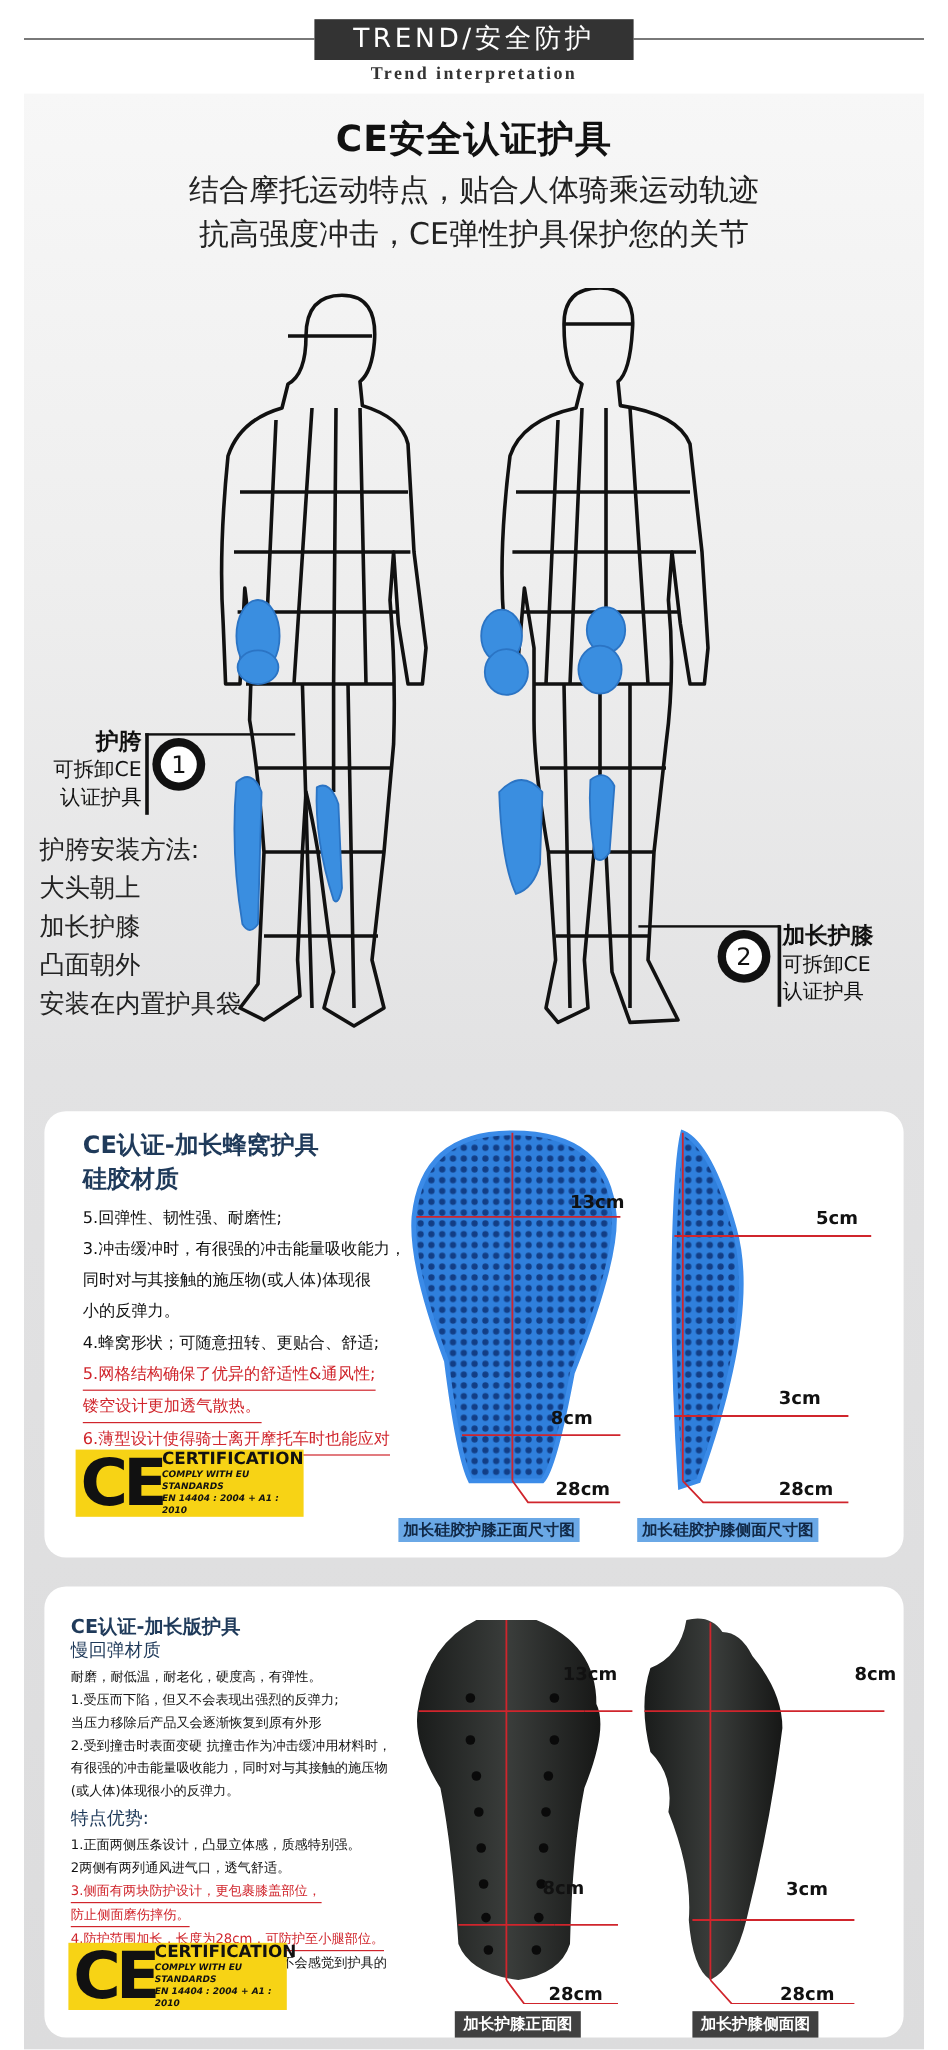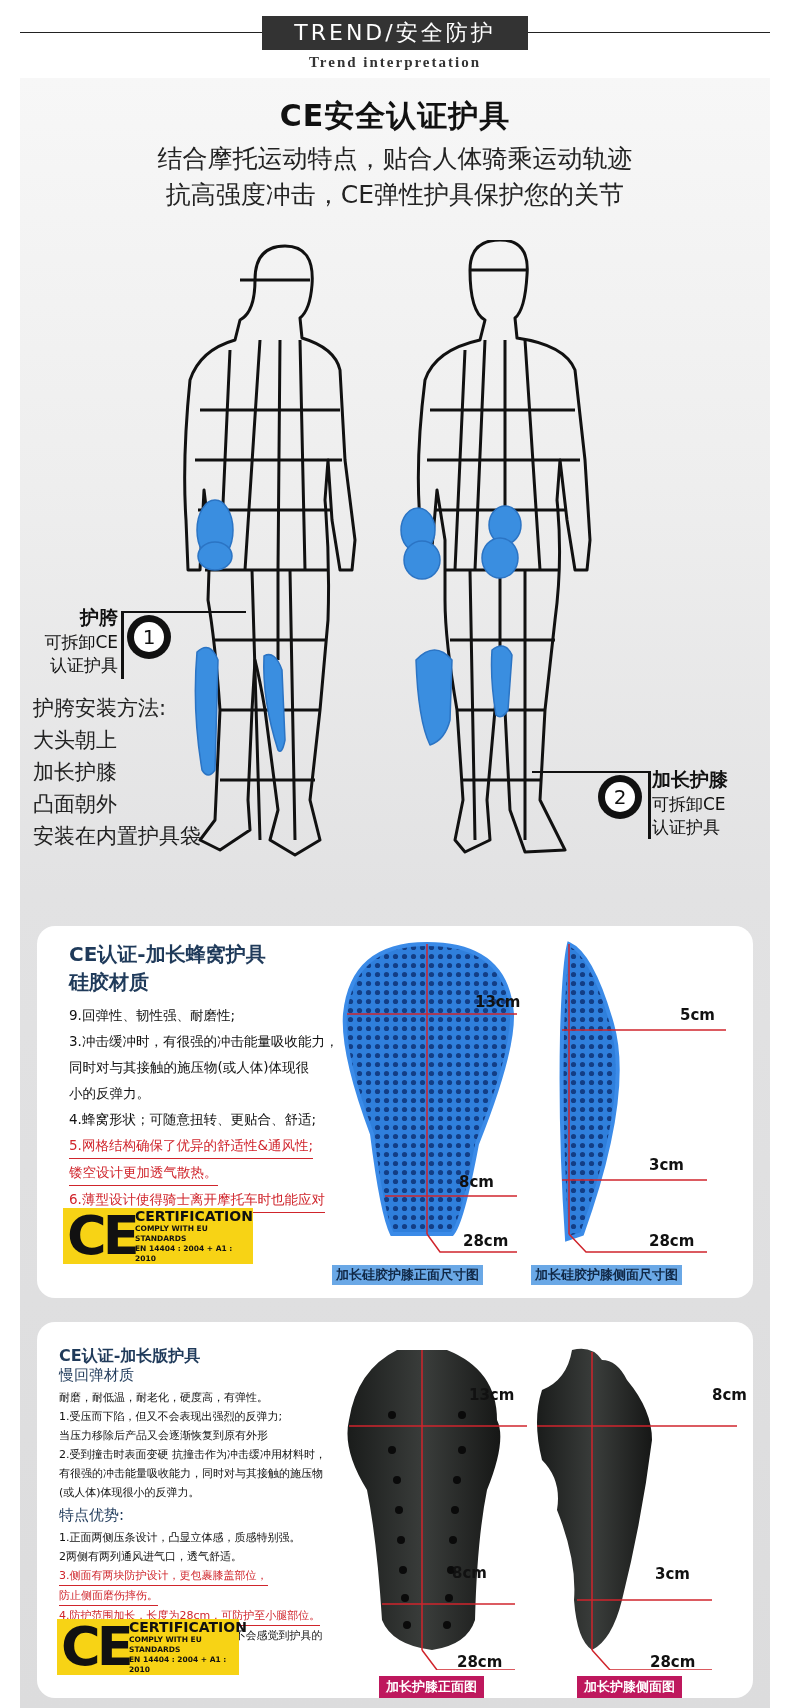--- a/index.html
+++ b/index.html
@@ -63,27 +63,27 @@
 
   .c2-title { left: 22px; top: 24px; font-size: 16px; }
   .c2-sub { position: absolute; left: 22px; font-size: 15px; font-weight: normal; color: #1f3a5a; }
   .c2-text { position: absolute; left: 22px; font-size: 11px; line-height: 19px; color: #111; width: 300px; }
 
   .ce-logo { position: absolute; width: 190px; height: 56px; background: #f7d315; display: flex; align-items: center; }
   .ce-logo .mark { font-family: "DejaVu Sans", sans-serif; font-size: 54px; font-weight: bold; letter-spacing: -4px;
                    margin-left: 4px; width: 64px; line-height: 56px; color: #111; }
   .ce-logo .txt { margin-left: 4px; }
   .ce-logo .big { font-size: 14px; font-weight: bold; color: #111; }
-  .ce-logo .small { font-size: 7.5px; font-weight: bold; color: #111; line-height: 10px; }
+  .ce-logo .small { font-size: 7.5px; font-weight: bold; color: #111; line-height: 10px; font-style: italic; }
 
   .pad { position: absolute; }
   .pad svg { width: 100%; height: 100%; }
   .chip { position: absolute; font-size: 13px; font-weight: bold; padding: 1px 4px; }
   .chip.blue { background: #6aa8e6; color: #102846; }
-  .chip.dark { background: #be185d; color: #fff; padding: 2px 7px; }
+  .chip.dark { background: #404040; color: #fff; padding: 2px 7px; }
 
   .dim { position: absolute; font-size: 15px; font-weight: bold; color: #111; }
 </style>
 </head>
 <body>
 
 <div class="hdr">
   <div class="hdr-line l"></div>
   <div class="hdr-box">TREND/安全防护</div>
   <div class="hdr-line r"></div>
@@ -157,21 +157,21 @@
   <div class="t">可拆卸CE</div>
   <div class="t">认证护具</div>
 </div>
 
 <div class="card card1">
   <div class="c-title c1-title">
     <div>CE认证-加长蜂窝护具</div>
     <div>硅胶材质</div>
   </div>
   <div class="c1-list">
-    <div>9.回弹性、韧性强、耐磨性;</div>
+    <div>5.回弹性、韧性强、耐磨性;</div>
     <div>3.冲击缓冲时，有很强的冲击能量吸收能力，</div>
     <div>同时对与其接触的施压物(或人体)体现很</div>
     <div>小的反弹力。</div>
     <div>4.蜂窝形状；可随意扭转、更贴合、舒适;</div>
     <div><span class="red">5.网格结构确保了优异的舒适性&amp;通风性;</span></div>
     <div><span class="red">镂空设计更加透气散热。</span></div>
     <div><span class="red">6.薄型设计使得骑士离开摩托车时也能应对</span></div>
     <div><span class="red">任何环境,不显突兀与臃肿。</span></div>
   </div>
   <div class="ce-logo" style="left:26px; top:282px;">

